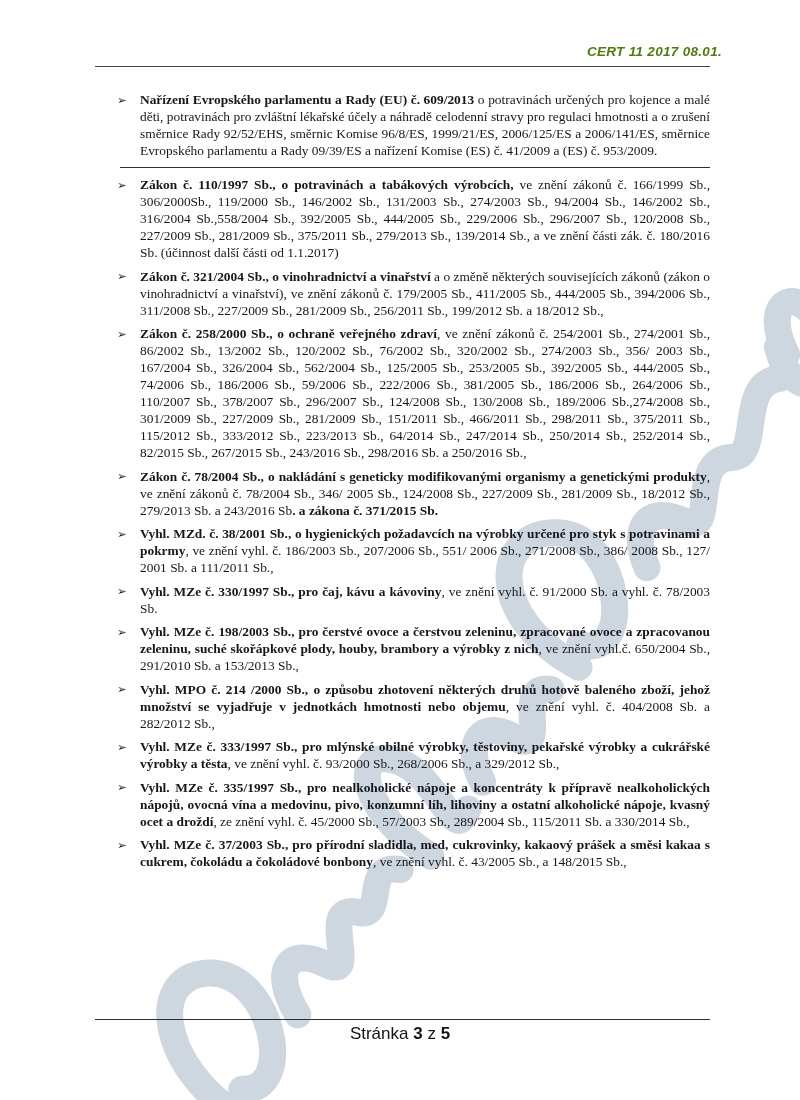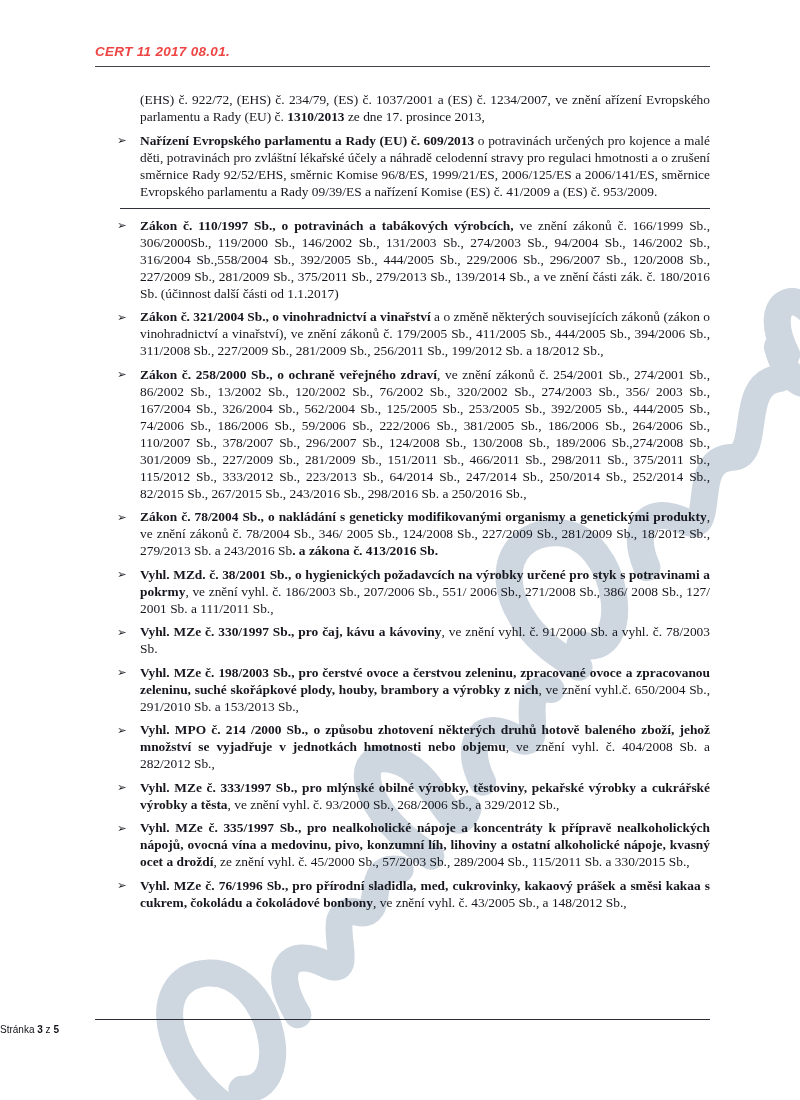--- a/index.html
+++ b/index.html
@@ -6,25 +6,25 @@
   body {
     width: 800px; height: 1100px;
     background: #ffffff;
     position: relative;
     overflow: hidden;
     font-family: "Liberation Serif", serif;
     color: #16161e;
   }
   .page-header {
     position: absolute; top: 44px; left: 95px; right: 78px;
-    text-align: left;
+    text-align: right;
     font-family: "Liberation Sans", sans-serif;
     font-style: italic; font-weight: bold;
     font-size: 13.5px; letter-spacing: 0.3px;
-    color: #ef4444; z-index: 1;
+    color: #4d7c0f; z-index: 1;
   }
   .header-rule {
     position: absolute; top: 66px; left: 95px; right: 90px;
     border-top: 1.6px solid #44444c; z-index: 1;
   }
   .content {
     position: absolute; top: 91px; left: 140px; width: 570px; z-index: 1;
   }
   .item {
     font-size: 13.4px; line-height: 17px;
@@ -48,22 +48,23 @@
     transform: rotate(-50deg);
     z-index: 0;
     pointer-events: none;
   }
   .page-footer-rule {
     position: absolute; top: 1019px; left: 95px; right: 90px;
     border-top: 1.9px solid #2c2c34; z-index: 1;
   }
   .page-footer {
     position: absolute; top: 1024px; left: 0; width: 100%;
+    text-align: center;
     font-family: "Liberation Sans", sans-serif;
-    font-size: 10px; color: #121218; z-index: 1;
+    font-size: 17px; color: #121218; z-index: 1;
   }
   .page-footer .b { font-weight: bold; }
 </style>
 </head>
 <body>
 
 <div class="watermark">
   <svg width="1060" height="280" viewBox="0 0 1060 280" xmlns="http://www.w3.org/2000/svg">
     <g id="wm-strokes" fill="none" stroke="#b9c6d2" stroke-width="27" stroke-linecap="round" opacity="0.7">
       <path d="M 45 245 C 15 140, 85 55, 130 105 C 172 152, 95 250, 62 205"></path>
@@ -74,34 +75,33 @@
       <path d="M 722 180 C 742 140, 772 140, 782 180 C 792 215, 832 140, 862 175 C 882 196, 922 130, 952 160"></path>
       <path d="M 975 150 C 1002 88, 1044 118, 1012 170 C 986 210, 938 190, 975 138"></path>
     </g>
   </svg>
 </div>
 
 <div class="page-header">CERT 11 2017 08.01.</div>
 <div class="header-rule"></div>
 
 <div class="content">
-    <div class="item"><span>(EHS) č. 922/72, (EHS) č. 234/79, (ES) č. 1037/2001 a (ES) č. 1234/2007, ve znění ařízení Evropského parlamentu a Rady (EU) č. </span><span class="b">1310/2013</span><span> ze dne 17. prosince 2013,</span></div>
     <div class="item"><span class="marker">➢</span><span class="b">Nařízení Evropského parlamentu a Rady (EU) č. 609/2013</span><span> o potravinách určených pro kojence a malé děti, potravinách pro zvláštní lékařské účely a náhradě celodenní stravy pro regulaci hmotnosti a o zrušení směrnice Rady 92/52/EHS, směrnic Komise 96/8/ES, 1999/21/ES, 2006/125/ES a 2006/141/ES, směrnice Evropského parlamentu a Rady 09/39/ES a nařízení Komise (ES) č. 41/2009 a (ES) č. 953/2009.</span></div>
     <div class="divider"></div>
     <div class="item"><span class="marker">➢</span><span class="b">Zákon č. 110/1997 Sb., o potravinách a tabákových výrobcích,</span><span> ve znění zákonů č. 166/1999 Sb., 306/2000Sb., 119/2000 Sb., 146/2002 Sb., 131/2003 Sb., 274/2003 Sb., 94/2004 Sb., 146/2002 Sb., 316/2004 Sb.,558/2004 Sb., 392/2005 Sb., 444/2005 Sb., 229/2006 Sb., 296/2007 Sb., 120/2008 Sb., 227/2009 Sb., 281/2009 Sb., 375/2011 Sb., 279/2013 Sb., 139/2014 Sb., a ve znění části zák. č. 180/2016 Sb. (účinnost další části od 1.1.2017)</span></div>
     <div class="item"><span class="marker">➢</span><span class="b">Zákon č. 321/2004 Sb., o vinohradnictví a vinařství</span><span> a o změně některých souvisejících zákonů (zákon o vinohradnictví a vinařství), ve znění zákonů č. 179/2005 Sb., 411/2005 Sb., 444/2005 Sb., 394/2006 Sb., 311/2008 Sb., 227/2009 Sb., 281/2009 Sb., 256/2011 Sb., 199/2012 Sb. a 18/2012 Sb.,</span></div>
     <div class="item"><span class="marker">➢</span><span class="b">Zákon č. 258/2000 Sb., o ochraně veřejného zdraví</span><span>, ve znění zákonů č. 254/2001 Sb., 274/2001 Sb., 86/2002 Sb., 13/2002 Sb., 120/2002 Sb., 76/2002 Sb., 320/2002 Sb., 274/2003 Sb., 356/ 2003 Sb., 167/2004 Sb., 326/2004 Sb., 562/2004 Sb., 125/2005 Sb., 253/2005 Sb., 392/2005 Sb., 444/2005 Sb., 74/2006 Sb., 186/2006 Sb., 59/2006 Sb., 222/2006 Sb., 381/2005 Sb., 186/2006 Sb., 264/2006 Sb., 110/2007 Sb., 378/2007 Sb., 296/2007 Sb., 124/2008 Sb., 130/2008 Sb., 189/2006 Sb.,274/2008 Sb., 301/2009 Sb., 227/2009 Sb., 281/2009 Sb., 151/2011 Sb., 466/2011 Sb., 298/2011 Sb., 375/2011 Sb., 115/2012 Sb., 333/2012 Sb., 223/2013 Sb., 64/2014 Sb., 247/2014 Sb., 250/2014 Sb., 252/2014 Sb., 82/2015 Sb., 267/2015 Sb., 243/2016 Sb., 298/2016 Sb. a 250/2016 Sb.,</span></div>
-    <div class="item"><span class="marker">➢</span><span class="b">Zákon č. 78/2004 Sb., o nakládání s geneticky modifikovanými organismy a genetickými produkty</span><span>, ve znění zákonů č. 78/2004 Sb., 346/ 2005 Sb., 124/2008 Sb., 227/2009 Sb., 281/2009 Sb., 18/2012 Sb., 279/2013 Sb. a 243/2016 Sb</span><span class="b">. a zákona č. 413/2016 Sb.</span></div>
+    <div class="item"><span class="marker">➢</span><span class="b">Zákon č. 78/2004 Sb., o nakládání s geneticky modifikovanými organismy a genetickými produkty</span><span>, ve znění zákonů č. 78/2004 Sb., 346/ 2005 Sb., 124/2008 Sb., 227/2009 Sb., 281/2009 Sb., 18/2012 Sb., 279/2013 Sb. a 243/2016 Sb</span><span class="b">. a zákona č. 371/2015 Sb.</span></div>
     <div class="item"><span class="marker">➢</span><span class="b">Vyhl. MZd. č. 38/2001 Sb., o hygienických požadavcích na výrobky určené pro styk s potravinami a pokrmy</span><span>, ve znění vyhl. č. 186/2003 Sb., 207/2006 Sb., 551/ 2006 Sb., 271/2008 Sb., 386/ 2008 Sb., 127/ 2001 Sb. a 111/2011 Sb.,</span></div>
     <div class="item"><span class="marker">➢</span><span class="b">Vyhl. MZe č. 330/1997 Sb., pro čaj, kávu a kávoviny</span><span>, ve znění vyhl. č. 91/2000 Sb. a vyhl. č. 78/2003 Sb.</span></div>
     <div class="item"><span class="marker">➢</span><span class="b">Vyhl. MZe č. 198/2003 Sb., pro čerstvé ovoce a čerstvou zeleninu, zpracované ovoce a zpracovanou zeleninu, suché skořápkové plody, houby, brambory a výrobky z nich</span><span>, ve znění vyhl.č. 650/2004 Sb., 291/2010 Sb. a 153/2013 Sb.,</span></div>
     <div class="item"><span class="marker">➢</span><span class="b">Vyhl. MPO č. 214 /2000 Sb., o způsobu zhotovení některých druhů hotově baleného zboží, jehož množství se vyjadřuje v jednotkách hmotnosti nebo objemu</span><span>, ve znění vyhl. č. 404/2008 Sb. a 282/2012 Sb.,</span></div>
     <div class="item"><span class="marker">➢</span><span class="b">Vyhl. MZe č. 333/1997 Sb., pro mlýnské obilné výrobky, těstoviny, pekařské výrobky a cukrářské výrobky a těsta</span><span>, ve znění vyhl. č. 93/2000 Sb., 268/2006 Sb., a 329/2012 Sb.,</span></div>
-    <div class="item"><span class="marker">➢</span><span class="b">Vyhl. MZe č. 335/1997 Sb., pro nealkoholické nápoje a koncentráty k přípravě nealkoholických nápojů, ovocná vína a medovinu, pivo, konzumní líh, lihoviny a ostatní alkoholické nápoje, kvasný ocet a droždí</span><span>, ze znění vyhl. č. 45/2000 Sb., 57/2003 Sb., 289/2004 Sb., 115/2011 Sb. a 330/2015 Sb.,</span></div>
-    <div class="item"><span class="marker">➢</span><span class="b">Vyhl. MZe č. 76/1996 Sb., pro přírodní sladidla, med, cukrovinky, kakaový prášek a směsi kakaa s cukrem, čokoládu a čokoládové bonbony</span><span>, ve znění vyhl. č. 43/2005 Sb., a 148/2012 Sb.,</span></div>
+    <div class="item"><span class="marker">➢</span><span class="b">Vyhl. MZe č. 335/1997 Sb., pro nealkoholické nápoje a koncentráty k přípravě nealkoholických nápojů, ovocná vína a medovinu, pivo, konzumní líh, lihoviny a ostatní alkoholické nápoje, kvasný ocet a droždí</span><span>, ze znění vyhl. č. 45/2000 Sb., 57/2003 Sb., 289/2004 Sb., 115/2011 Sb. a 330/2014 Sb.,</span></div>
+    <div class="item"><span class="marker">➢</span><span class="b">Vyhl. MZe č. 37/2003 Sb., pro přírodní sladidla, med, cukrovinky, kakaový prášek a směsi kakaa s cukrem, čokoládu a čokoládové bonbony</span><span>, ve znění vyhl. č. 43/2005 Sb., a 148/2015 Sb.,</span></div>
   </div>
 
 <div class="page-footer-rule"></div>
 <div class="page-footer">
   <span>Stránka</span>
   <span class="b">3</span>
   <span>z</span>
   <span class="b">5</span>
 </div>
 

